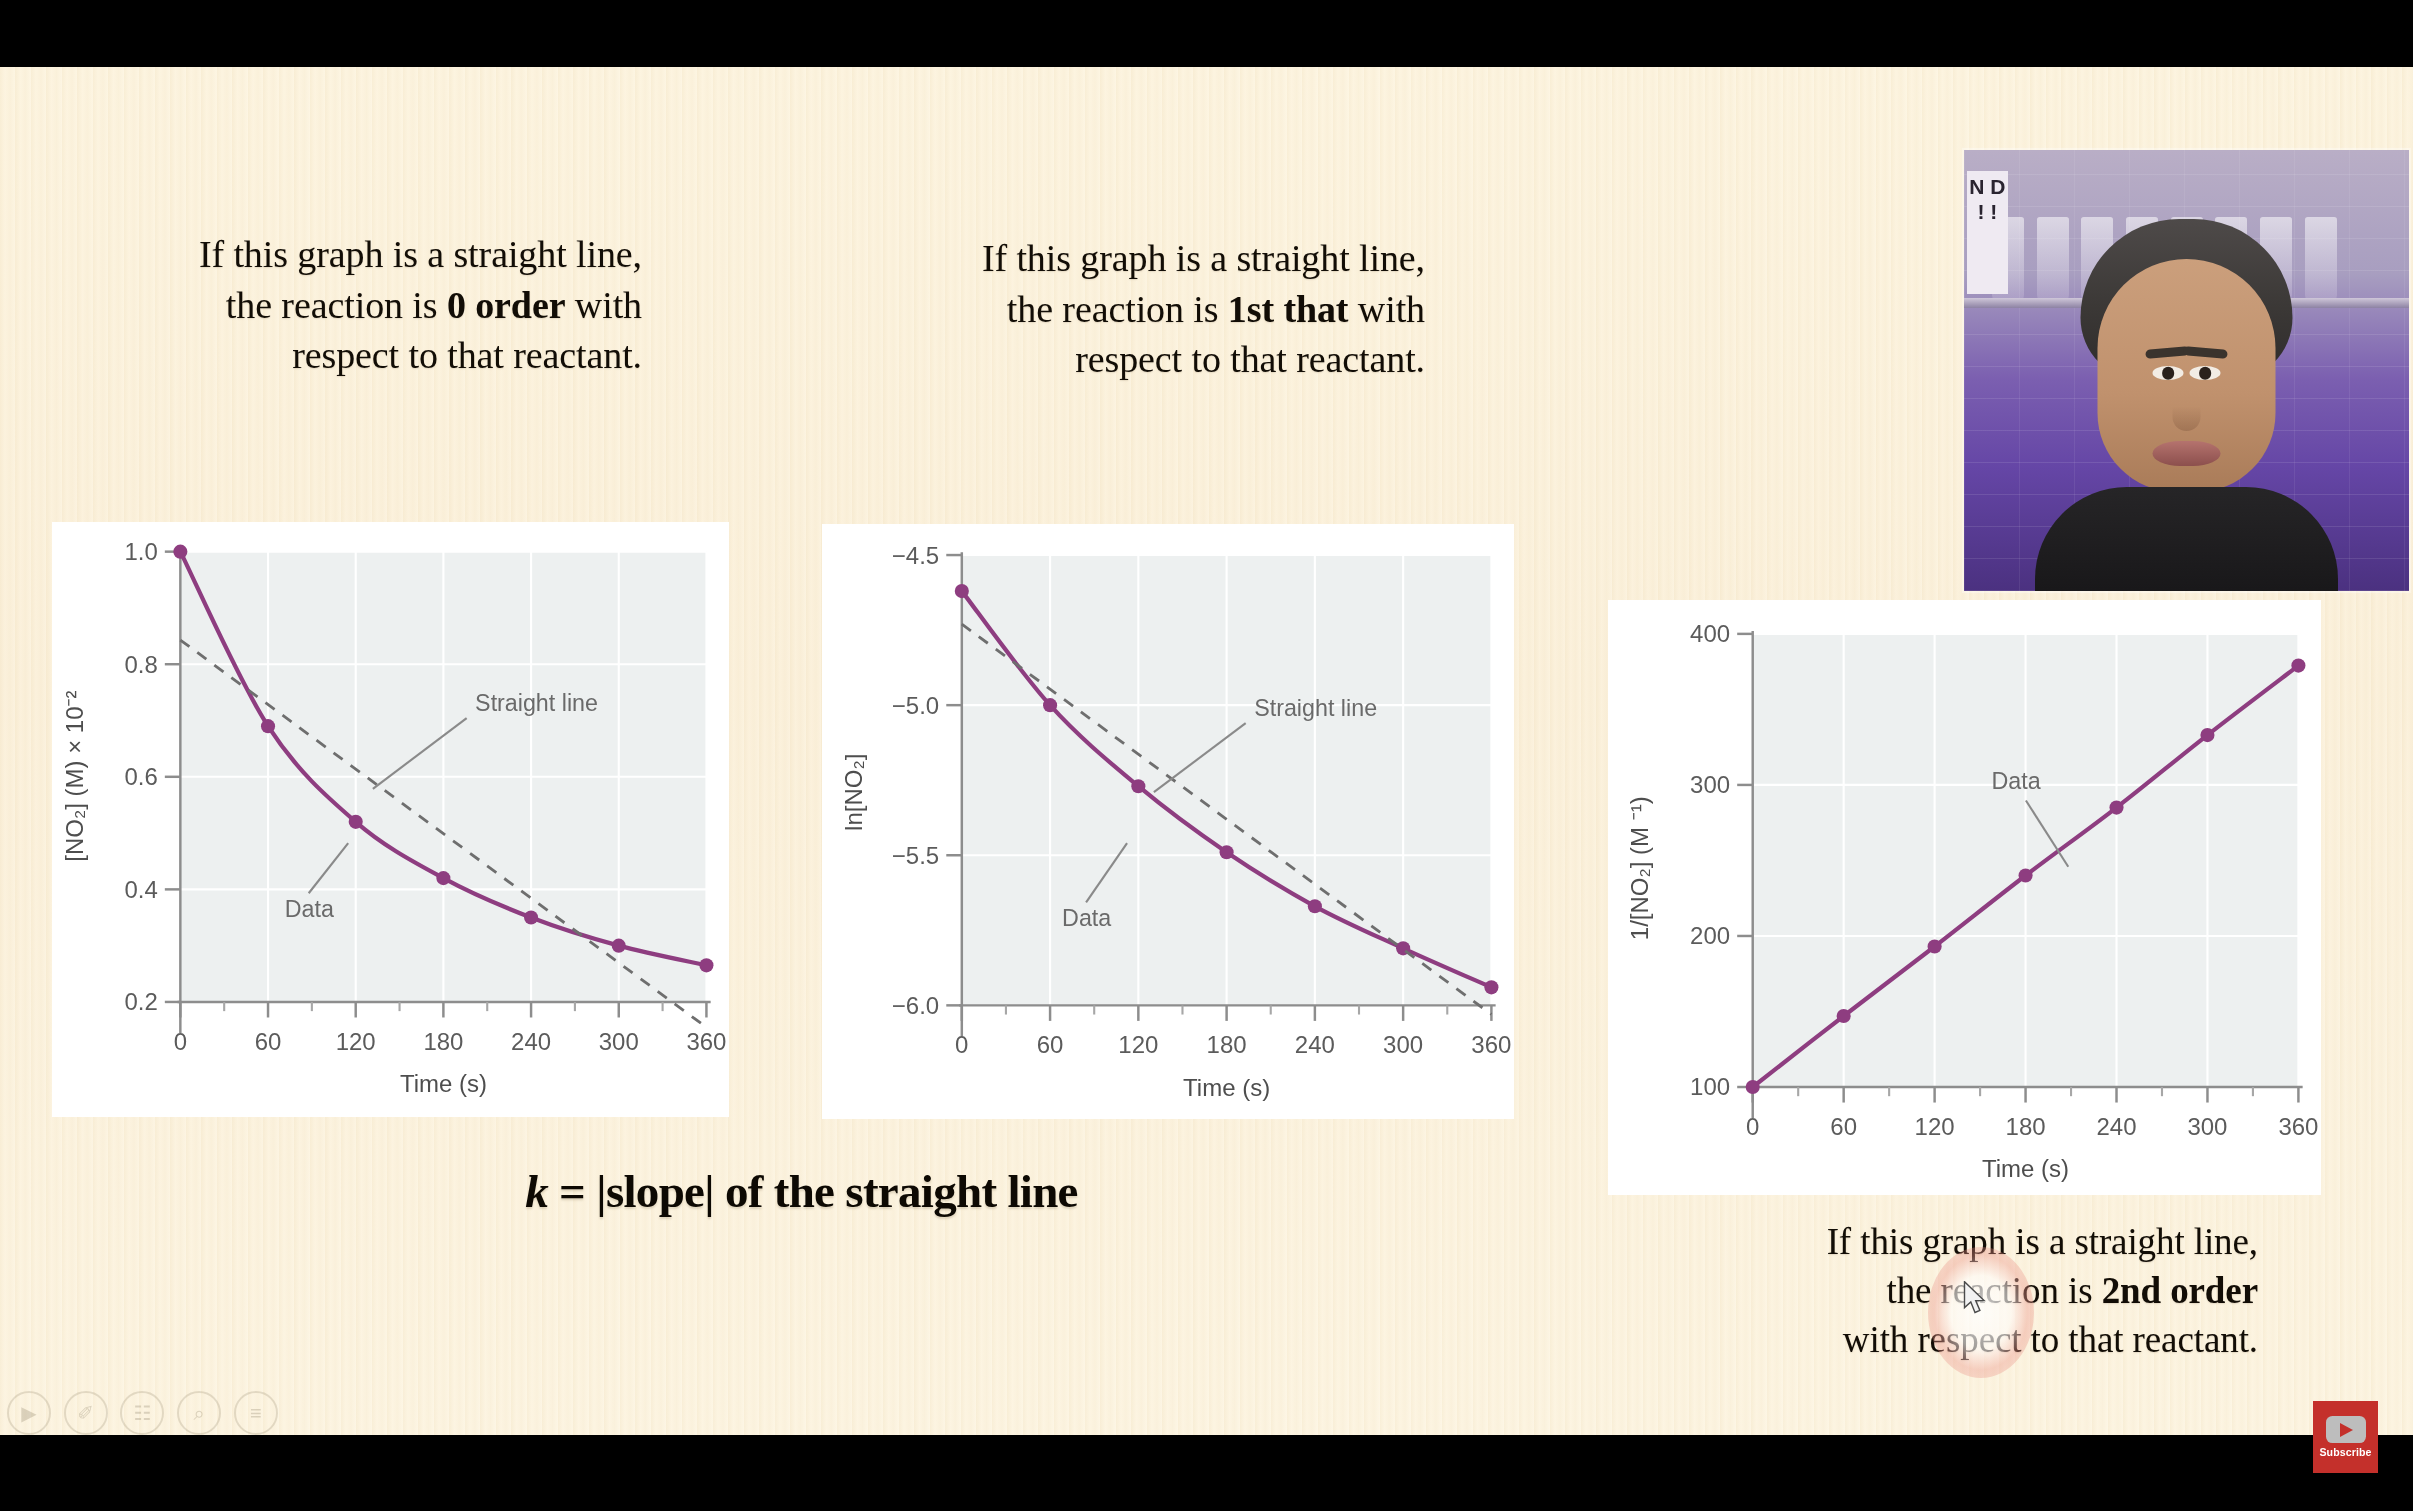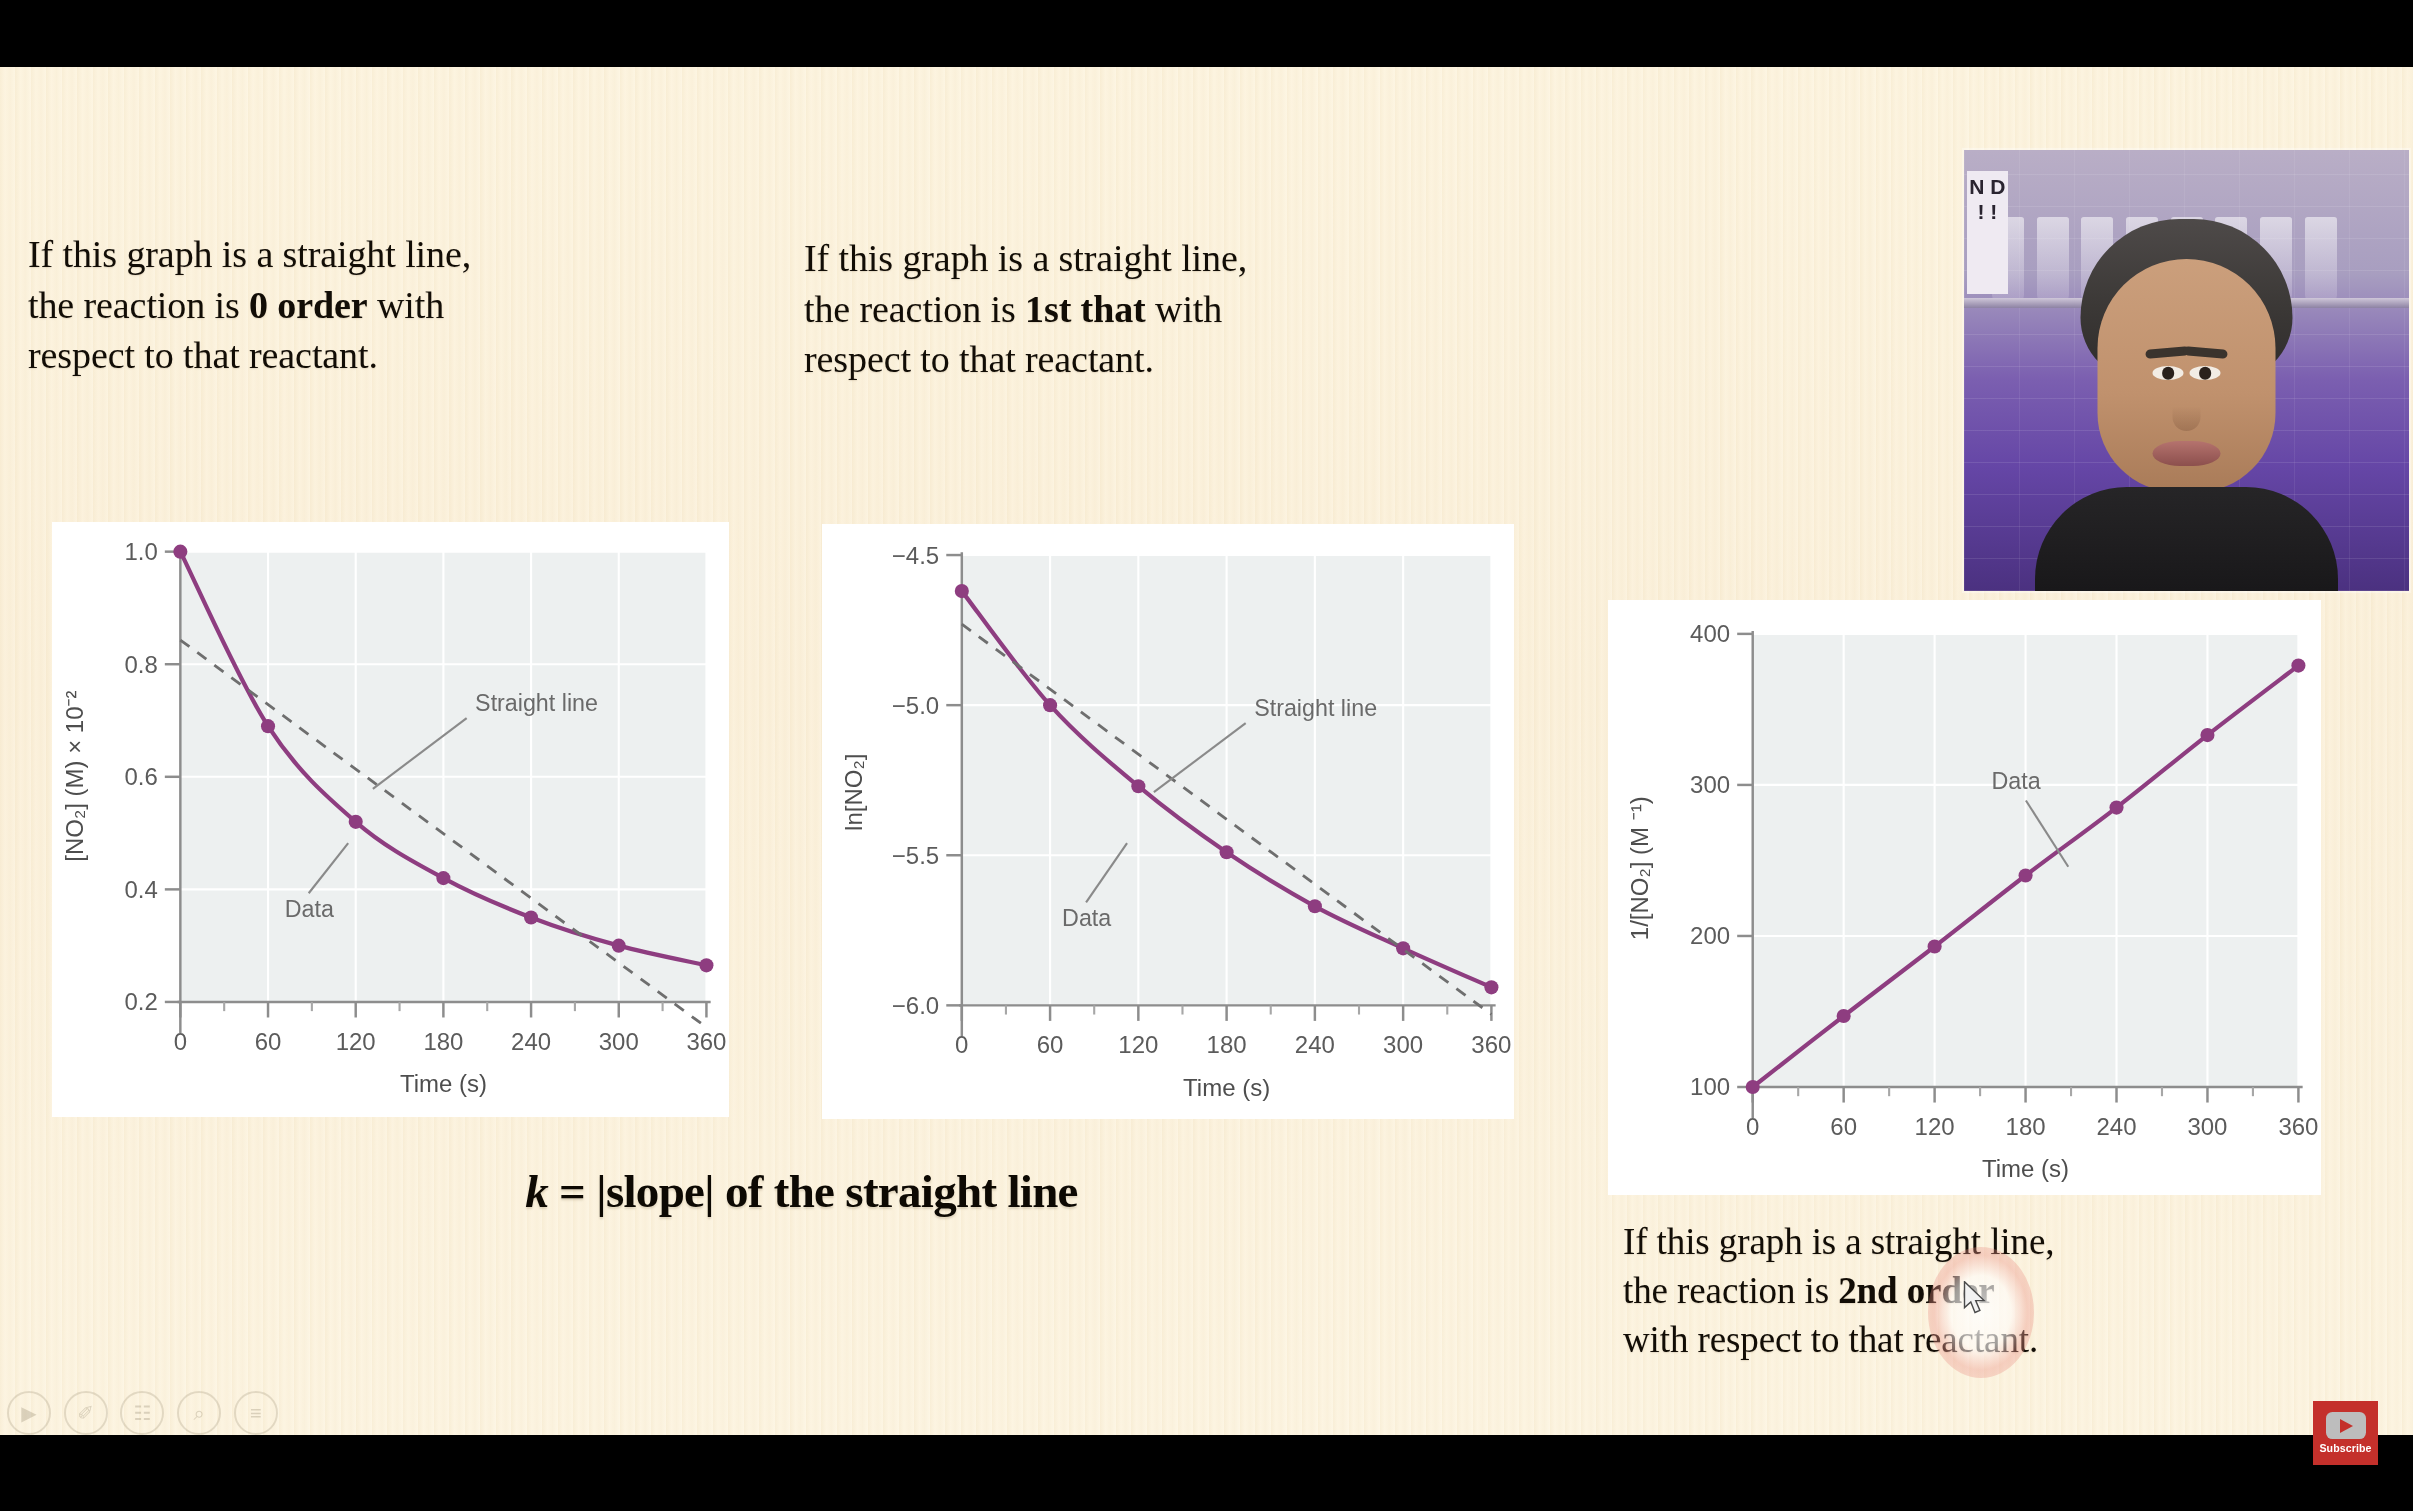--- a/index.html
+++ b/index.html
@@ -24,21 +24,21 @@
         rgba(245,232,203,0.55) 0px,
         rgba(252,243,222,0.55) 5px,
         rgba(248,237,212,0.55) 10px,
         rgba(253,246,228,0.55) 15.5px),
       linear-gradient(180deg, #fdf5e2 0%, #faeed9 45%, #fdf6e6 100%);
     overflow: hidden;
   }
   
   .caption {
     position: absolute;
-    text-align: left;
+    text-align: right;
     color: #120d06;
     font-family: "Liberation Serif", serif;
     font-size: 38px;
     line-height: 1.33;
     letter-spacing: -0.1px;
     text-shadow: 0 1.4px 1.4px rgba(120,100,70,0.18);
   }
   .caption b { font-weight: 700; }
   #cap-0 { left: 28px;   top: 162px; width: 614px; }
   #cap-1 { left: 804px; top: 166px; width: 621px; }
@@ -196,21 +196,21 @@
     display: flex; align-items: center; justify-content: center;
     font-family: "Liberation Sans", sans-serif;
     font-size: 20px;
     background: transparent;
   }
 
   
   #subscribe {
     position: absolute;
     left: 2313px; top: 1401px;
-    width: 65px; height: 64px;
+    width: 65px; height: 72px;
     background: #c4302b;
     display: flex; flex-direction: column;
     align-items: center; justify-content: center;
     gap: 2.8px;
   }
   #subscribe .yt {
     width: 40px; height: 27px; border-radius: 6.4px;
     background: #bdbdbd;
     display: flex; align-items: center; justify-content: center;
   }

